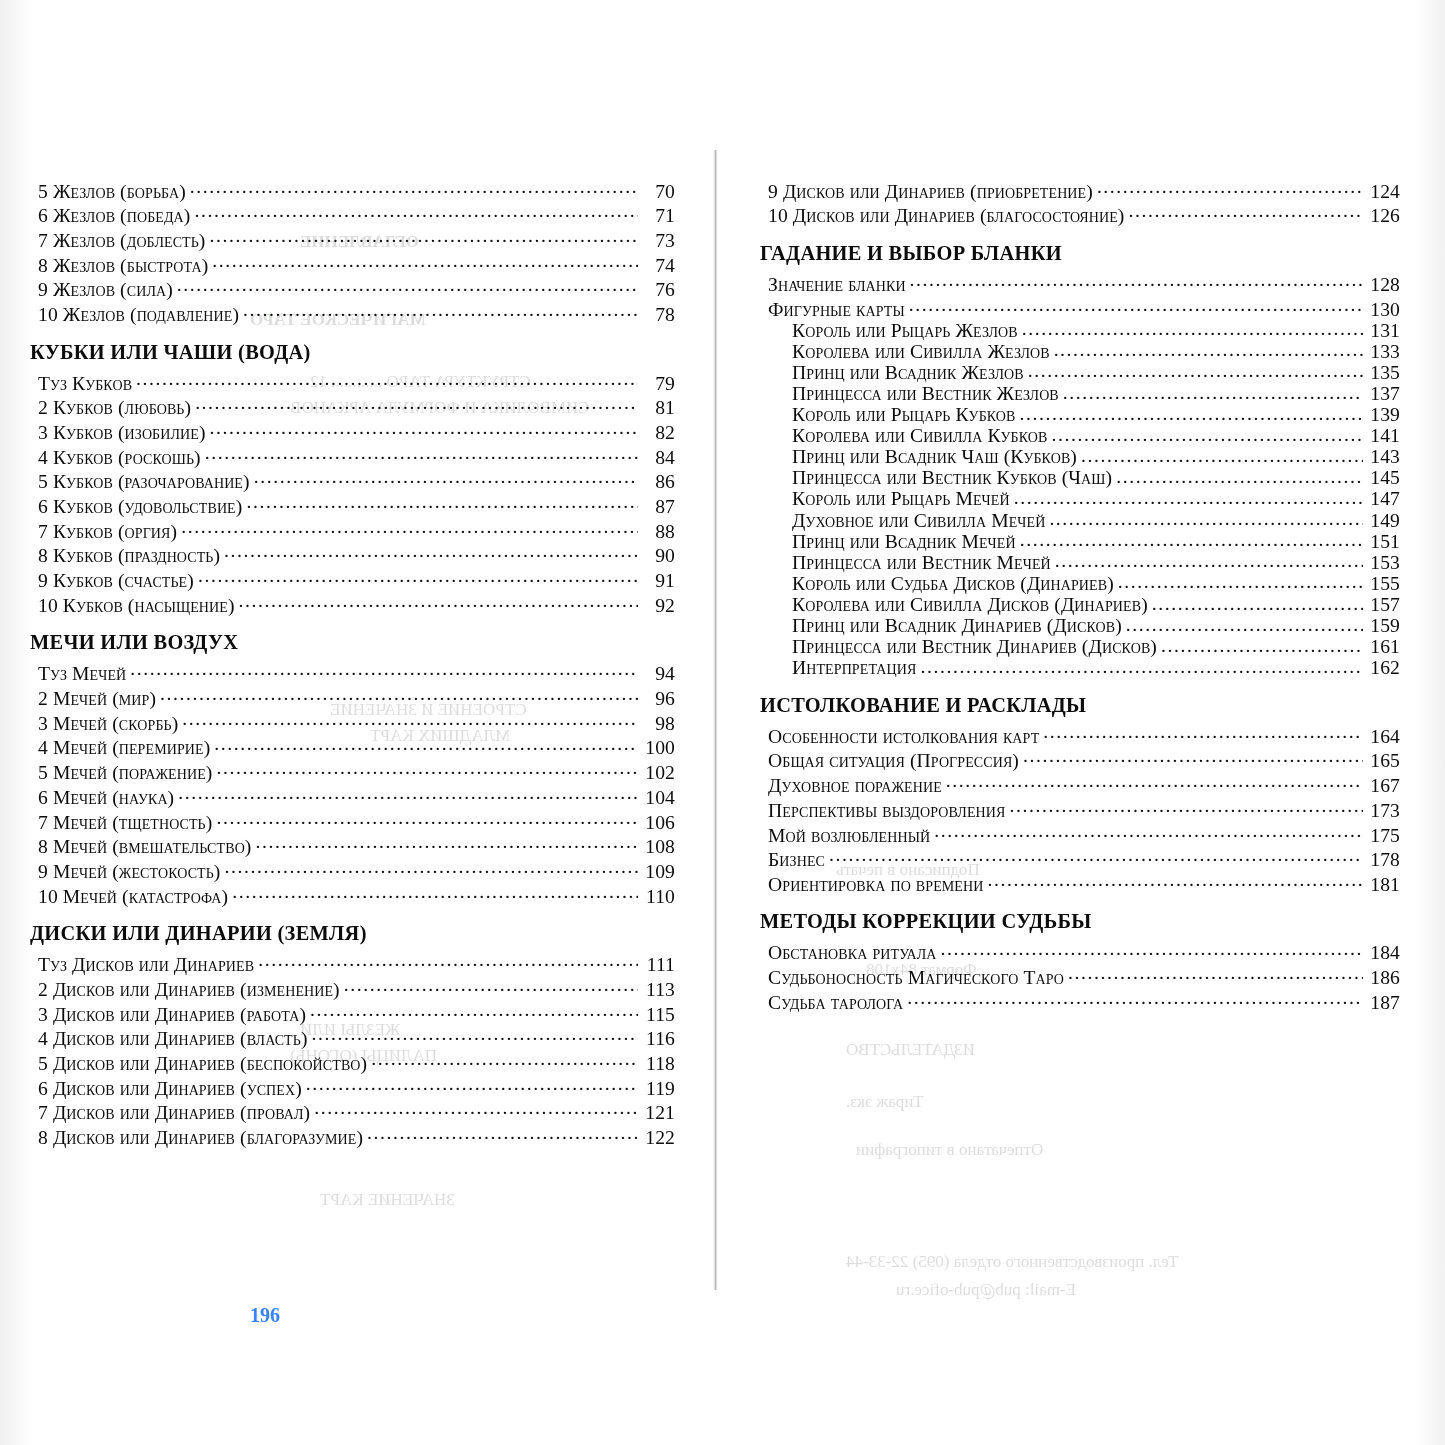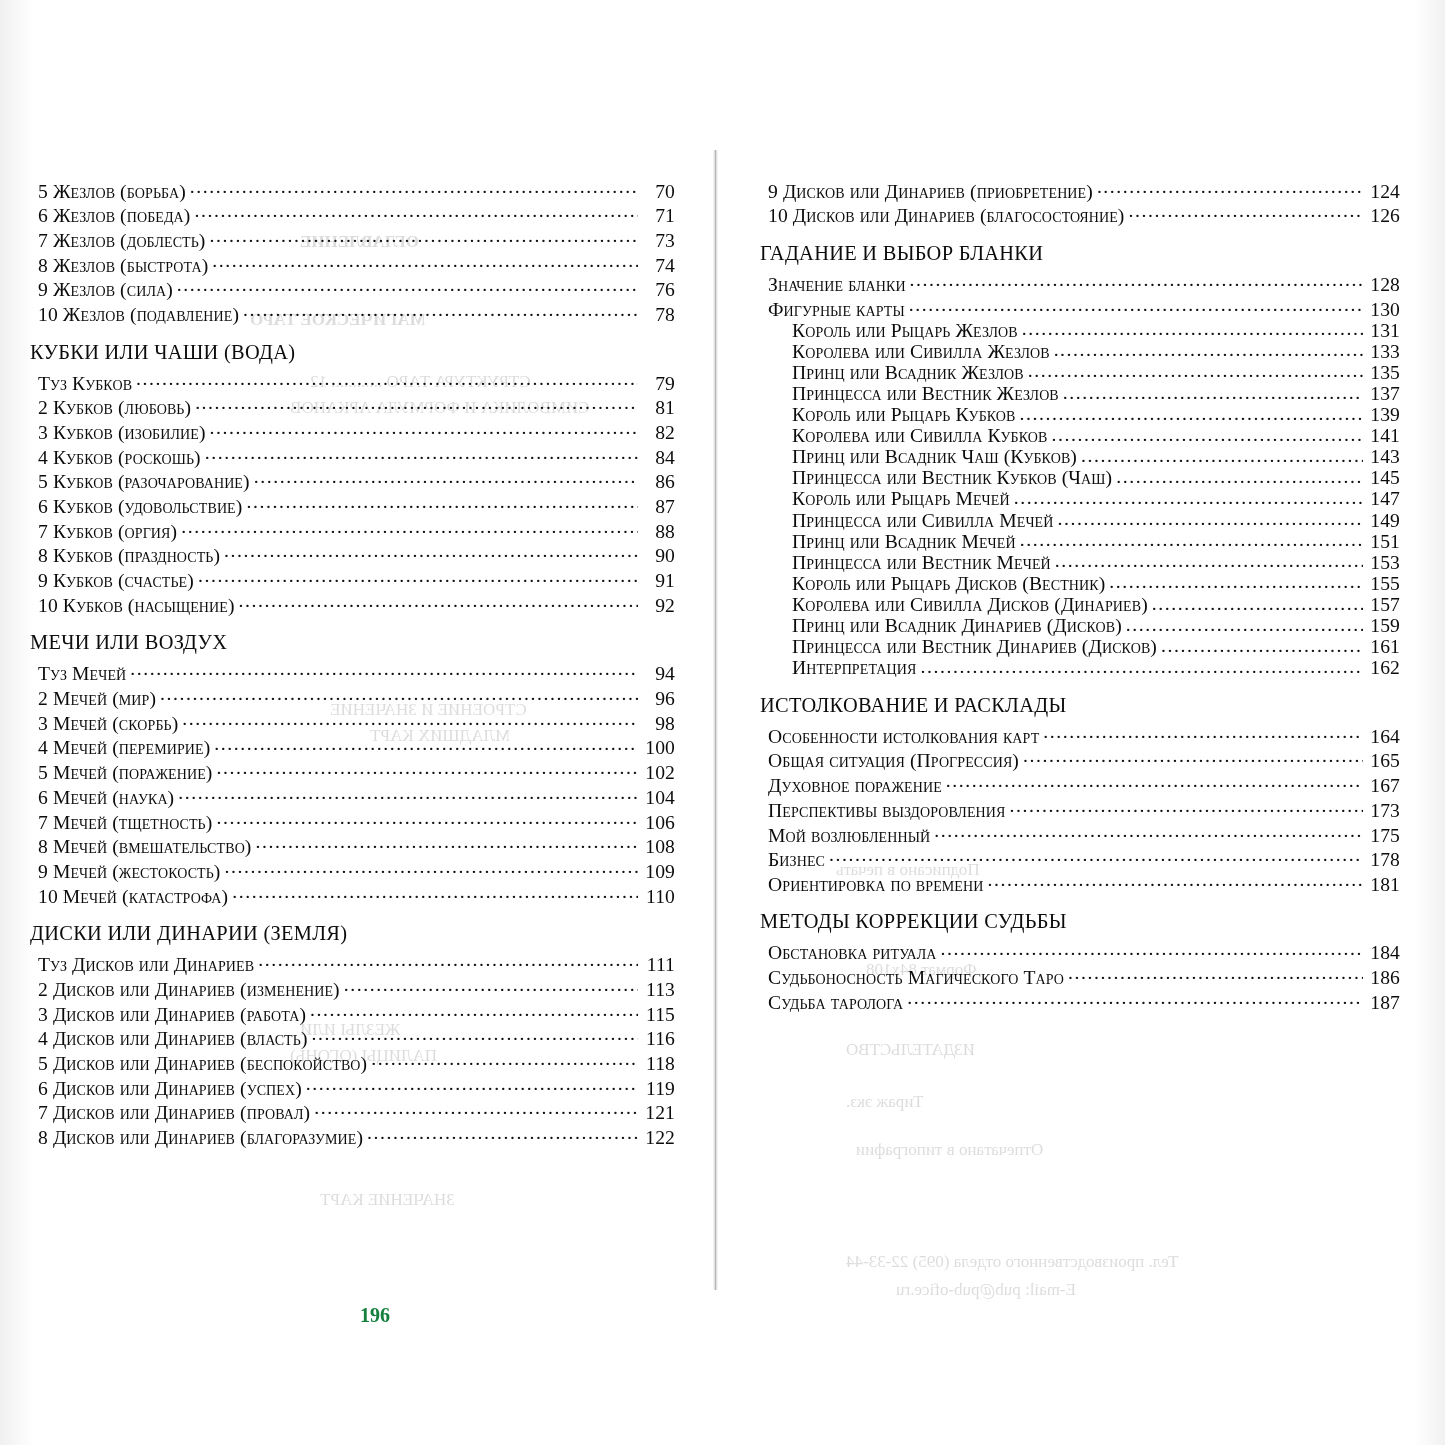--- a/index.html
+++ b/index.html
@@ -76,40 +76,40 @@
     white-space: nowrap;
   }
   .toc-entry .pg {
     flex: 0 0 auto;
     text-align: right;
     min-width: 34px;
   }
 
   
   .lvl-head {
-    font-weight: normal;
+    font-weight: bold;
     text-transform: uppercase;
     font-size: 20.4px;
     letter-spacing: .3px;
     margin: 17px 0 8px 0;
   }
   .lvl-1 { padding-left: 8px; margin-bottom: 1.5px; }
   .lvl-2 { padding-left: 32px; margin-bottom: 1.5px; align-items: flex-end; }
   .sc {
     font-variant: small-caps;
   }
 
   .folio {
     position: absolute;
     left: 0;
     right: 0;
-    text-align: right;
+    text-align: left;
     font-size: 20px;
     font-weight: bold;
-    color: #15803d;
+    color: #3b82f6;
   }
   .folio-left { bottom: 118px; left: 250px; width: 140px; }
 
   
   .ghost {
     position: absolute;
     color: #b9bcb9;
     opacity: .5;
     font-size: 17px;
     font-family: "Liberation Serif", serif;
@@ -406,36 +406,36 @@
             <span class="t">Принцесса или Вестник Кубков (Чаш)</span>
             <span class="dots"></span>
             <span class="pg">145</span>
           </div>
           <div class="toc-entry lvl-2 sc">
             <span class="t">Король или Рыцарь Мечей</span>
             <span class="dots"></span>
             <span class="pg">147</span>
           </div>
           <div class="toc-entry lvl-2 sc">
-            <span class="t">Принцесса или Сивилла Мечей</span>
+            <span class="t">Духовное или Сивилла Мечей</span>
             <span class="dots"></span>
             <span class="pg">149</span>
           </div>
           <div class="toc-entry lvl-2 sc">
             <span class="t">Принц или Всадник Мечей</span>
             <span class="dots"></span>
             <span class="pg">151</span>
           </div>
           <div class="toc-entry lvl-2 sc">
             <span class="t">Принцесса или Вестник Мечей</span>
             <span class="dots"></span>
             <span class="pg">153</span>
           </div>
           <div class="toc-entry lvl-2 sc">
-            <span class="t">Король или Рыцарь Дисков (Вестник)</span>
+            <span class="t">Король или Судьба Дисков (Динариев)</span>
             <span class="dots"></span>
             <span class="pg">155</span>
           </div>
           <div class="toc-entry lvl-2 sc">
             <span class="t">Королева или Сивилла Дисков (Динариев)</span>
             <span class="dots"></span>
             <span class="pg">157</span>
           </div>
           <div class="toc-entry lvl-2 sc">
             <span class="t">Принц или Всадник Динариев (Дисков)</span>

